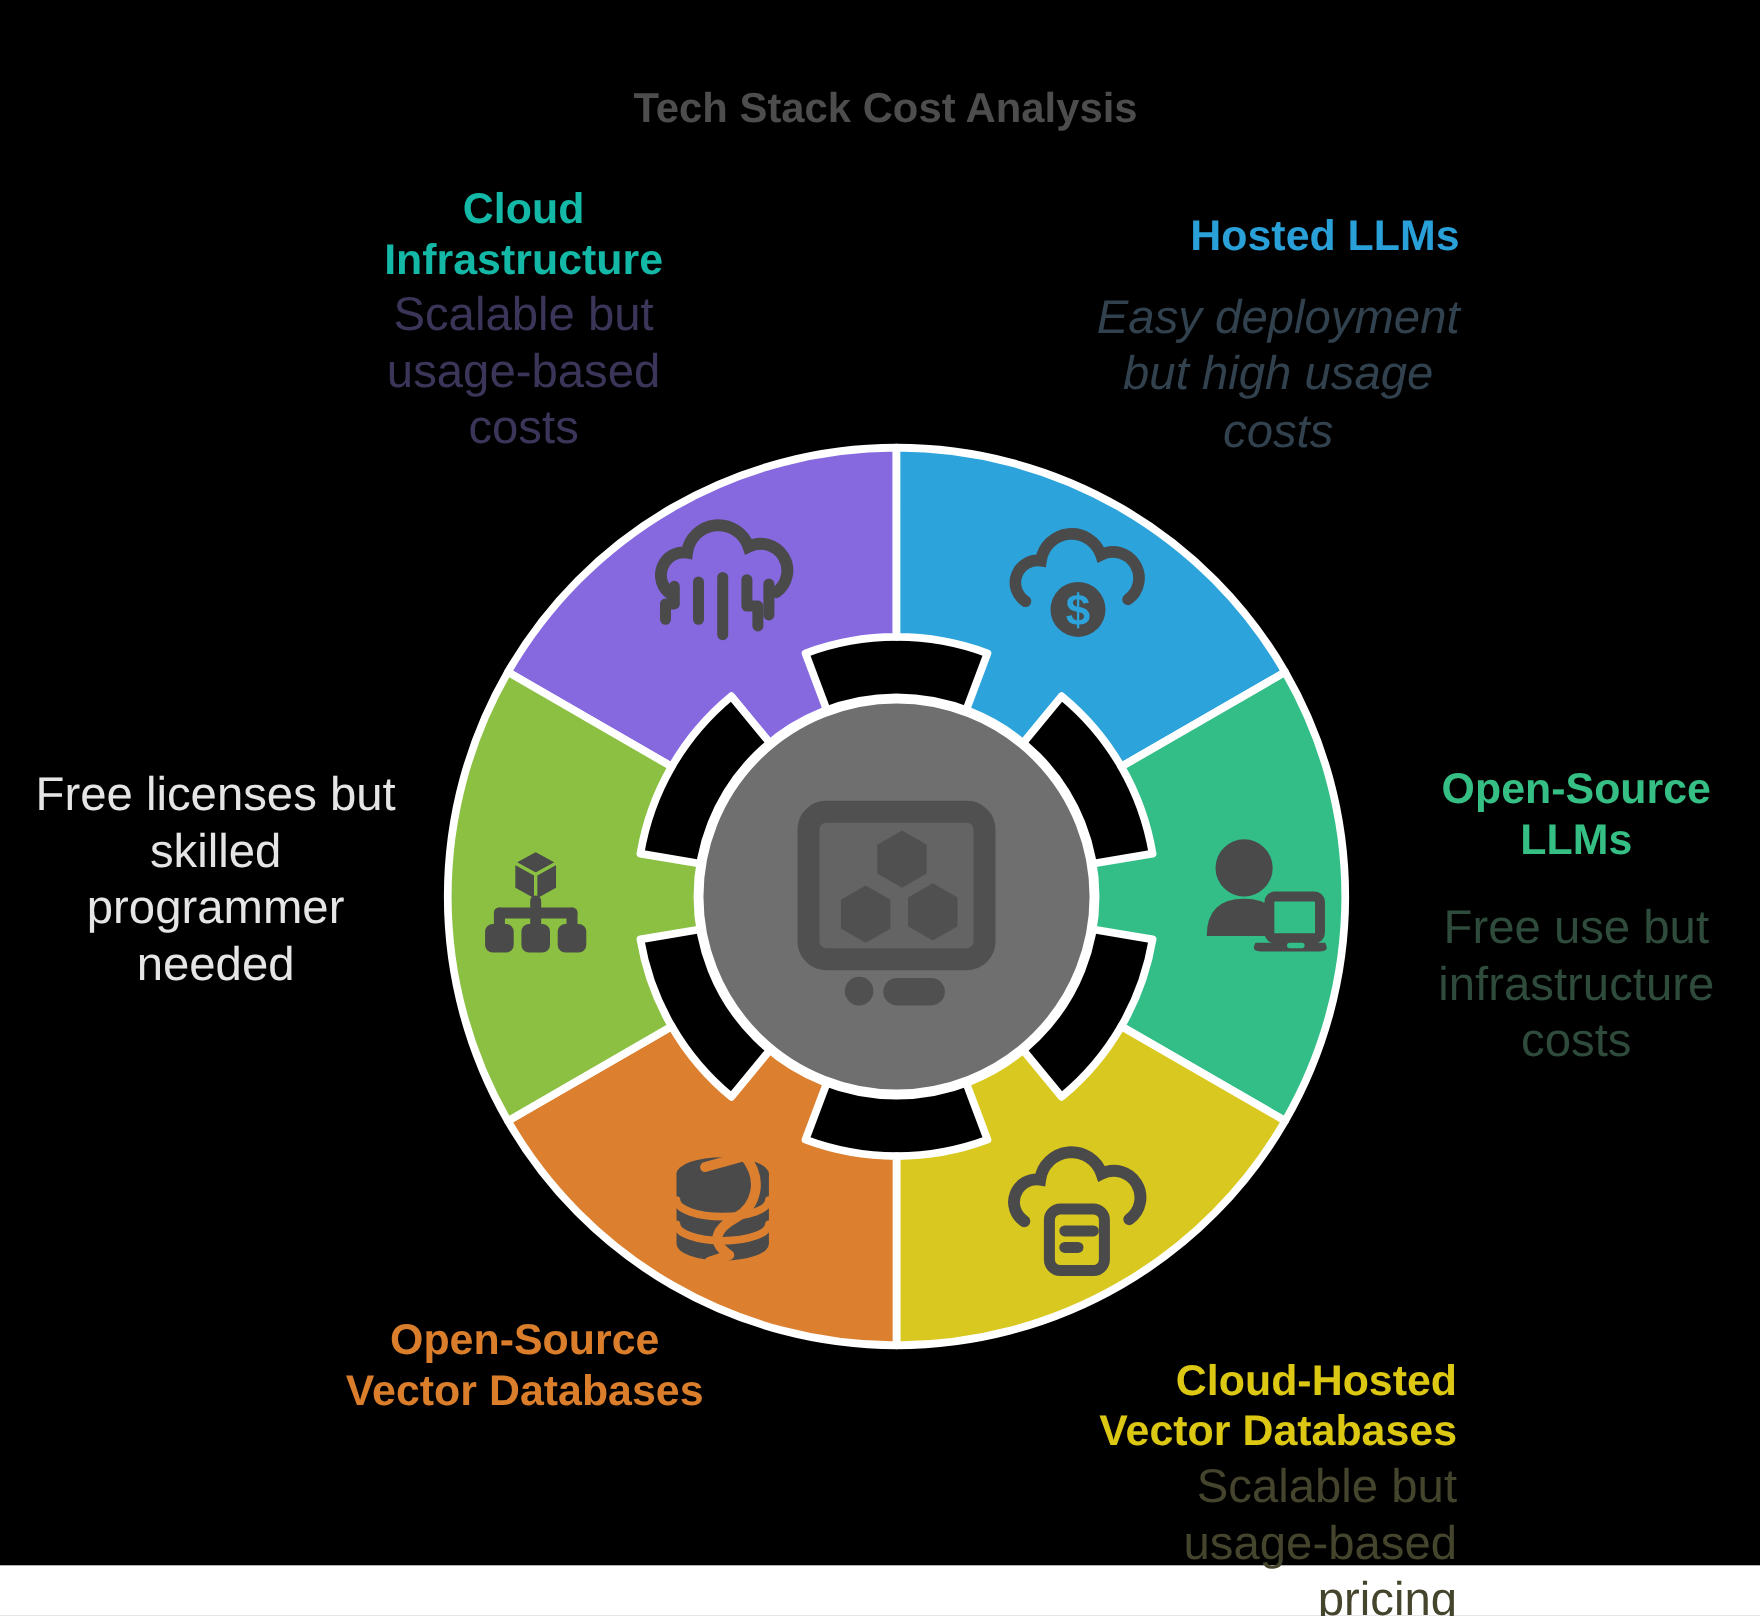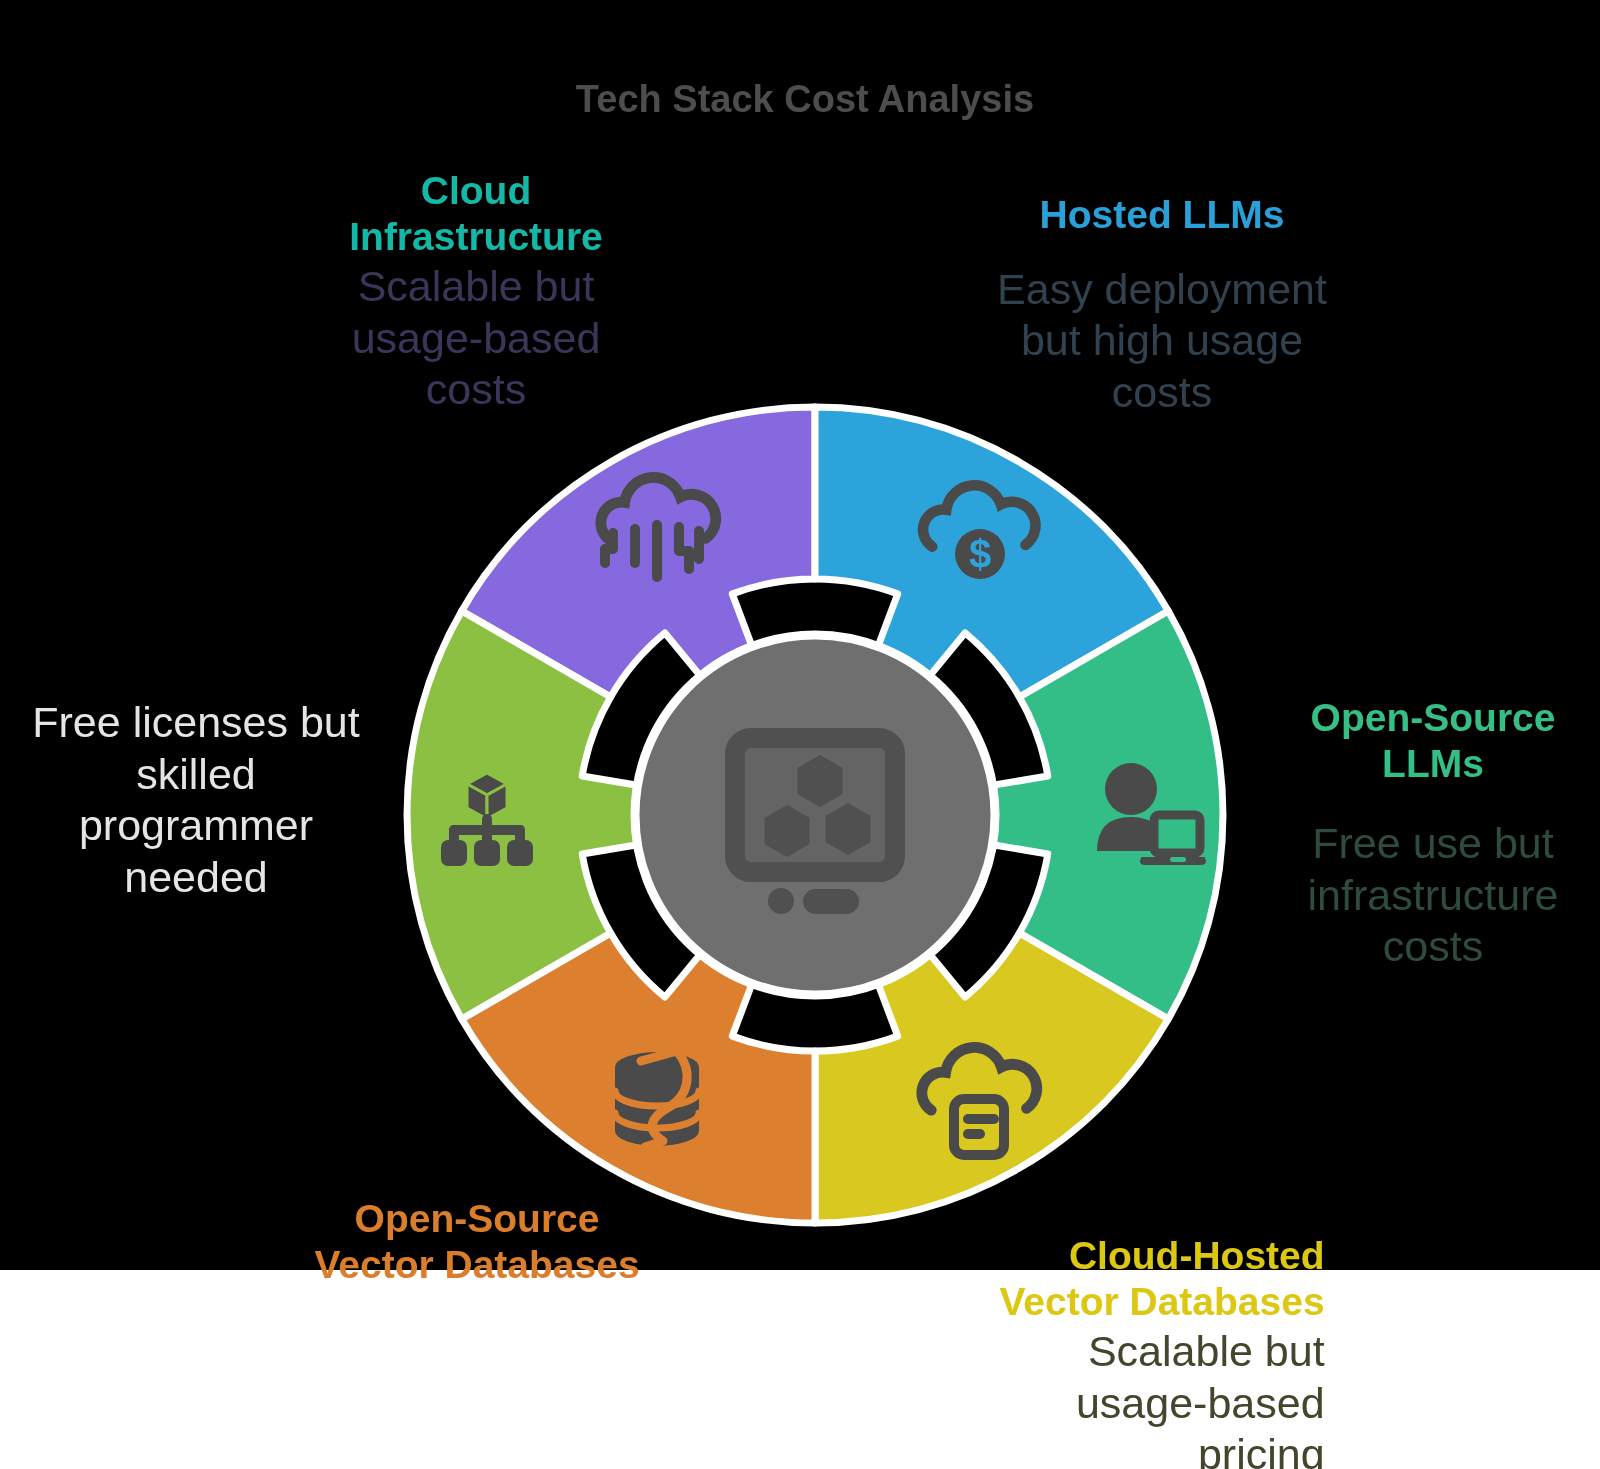--- a/index.html
+++ b/index.html
@@ -1,17 +1,17 @@
 <!DOCTYPE html>
 <html><head>
 <meta charset="utf-8">
 <style>
   html,body{margin:0;padding:0;}
   body{width:1600px;height:1469px;overflow:hidden;font-family:"Liberation Sans","DejaVu Sans",sans-serif;}
-  .canvas{position:relative;width:1600px;height:1270px;background:#000;}
+  .canvas{position:relative;width:1600px;height:1423px;background:#000;}
   .title{position:absolute;left:805px;top:78px;transform:translateX(-50%);
          font-size:38px;font-weight:bold;white-space:nowrap;}
   svg.donut{position:absolute;left:0;top:0;}
   .label-block{position:absolute;transform:translateX(-50%);text-align:center;width:max-content;}
   .label-h{font-size:39px;font-weight:bold;line-height:1.17;white-space:pre-line;}
   .label-d{font-size:43px;font-weight:400;line-height:1.2;white-space:pre-line;margin-top:2px;}
   .label-block.gap .label-d{margin-top:26px;}
   .seg{stroke:#FFFFFF;stroke-width:7;stroke-linejoin:round;}
   .cloud-stroke{fill:none;stroke:#4A4A4A;stroke-width:12;stroke-linecap:round;}
   .ic-line{fill:none;stroke:#4A4A4A;stroke-width:10;stroke-linecap:round;stroke-linejoin:round;}
@@ -107,22 +107,22 @@
 
   <div class="label-block" style="left:476px;top:168px;">
     <div class="label-h" style="color: #14b8a6;">Cloud
 Infrastructure</div>
     <div class="label-d" style="color: rgb(59, 54, 89);">Scalable but
 usage-based
 costs</div>
   </div>
 
   <div class="label-block gap" style="left:1162px;top:192px;">
-    <div class="label-h" style="color: rgb(41, 160, 216);">Hosted LLMs</div>
-    <div class="label-d" style="color: rgb(49, 65, 78);">Easy deployment
+    <div class="label-h" style="color: rgb(41, 160, 216); text-align: right;">Hosted LLMs</div>
+    <div class="label-d" style="color: rgb(49, 65, 78); font-style: italic;">Easy deployment
 but high usage
 costs</div>
   </div>
 
   <div class="label-block" style="left:1433px;top:695px;">
     <div class="label-h" style="color: rgb(53, 191, 133);">Open-Source
 LLMs</div>
     <div class="label-d" style="color: rgb(46, 75, 60); margin-top: 32px;">Free use but
 infrastructure
 costs</div>

